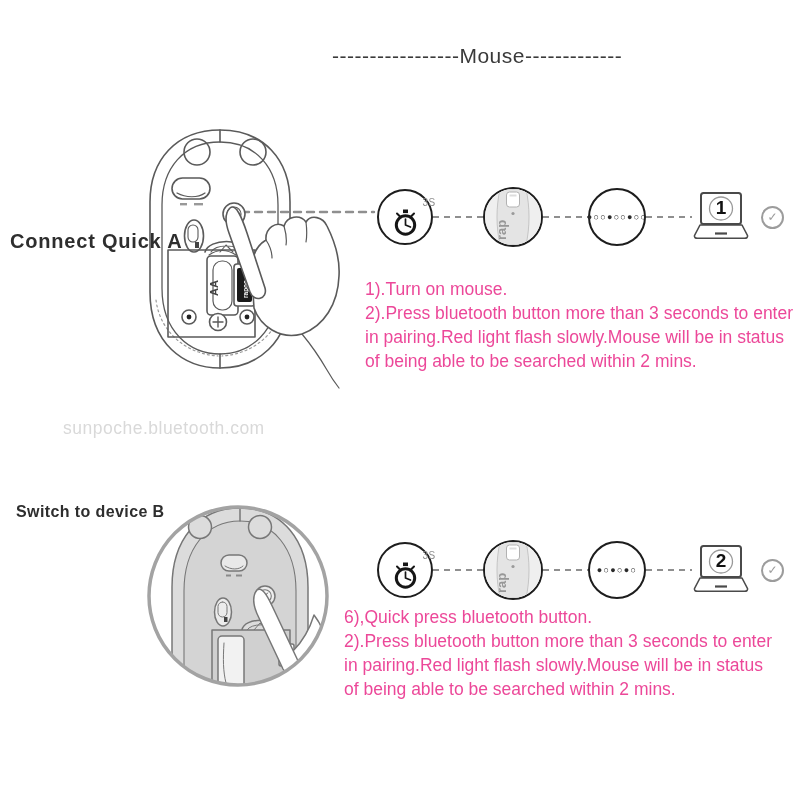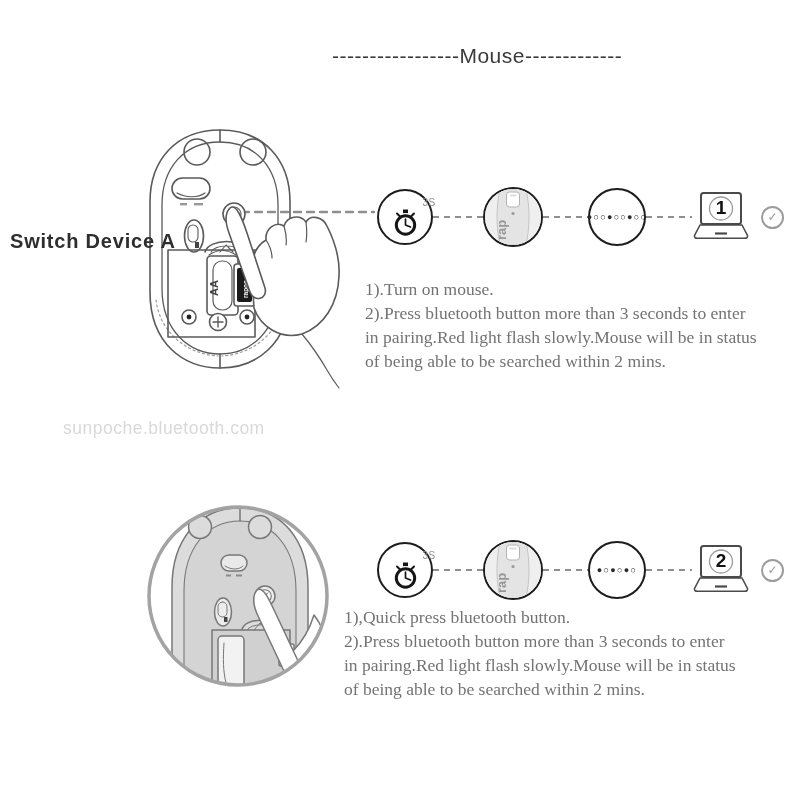--- a/index.html
+++ b/index.html
@@ -49,21 +49,21 @@
   .lap-num{
     position:absolute;left:0;top:5px;width:58px;text-align:center;
     font-size:19px;font-weight:bold;color:#111;
   }
   .gap11{width:11px;flex:0 0 auto;}
   .check{
     width:23px;height:23px;border:2px solid #9c9c9c;border-radius:50%;box-sizing:border-box;
     display:flex;align-items:center;justify-content:center;flex:0 0 auto;
     font-size:12px;color:#9c9c9c;margin-left:0;
   }
-  .instr{position:absolute;font-size:17.5px;line-height:24px;color:#737373;white-space:nowrap;font-family:Liberation Serif, serif;}
+  .instr{position:absolute;font-size:17.5px;line-height:24px;color:#ec4899;white-space:nowrap;}
   .instr-a{left:365px;top:277px;}
   .instr-b{left:344px;top:605px;}
 </style>
 </head>
 <body>
 
 <div class="page">
 
   <div class="title">-----------------Mouse-------------</div>
 
@@ -130,21 +130,21 @@
 
       <g fill="#ffffff">
         <path d="M 128 174 C 126 154 132 142 142 136 C 141 124 152 117 160 122 C 163 112 176 110 182 118 C 187 110 199 113 203 122 C 211 138 216 156 215 172 C 214 200 200 222 178 230 C 156 236 136 222 130 204 Z"></path>
         <path fill="none" stroke-width="1.2" d="M 142 136 C 146 142 148 148 148 154 M 160 122 C 162 129 163 135 162 141 M 182 118 C 183 126 183 132 182 138"></path>
         <path d="M 106 104 C 101 109 101 118 105 129 L 126 188 C 130 199 144 195 141 184 L 123 129 C 118 114 112 99 106 104 Z"></path>
         <path fill="none" stroke-width="1.2" d="M 178 230 C 188 242 196 254 203 266 C 207 273 211 279 215 284"></path>
       </g>
     </g>
   </svg>
 
-  <div class="section-label-a">Switch Device A</div>
+  <div class="section-label-a">Connect Quick A</div>
 
   <div class="icon-row row-a">
     <div class="circle c56">
       <span class="timer-label">3S</span>
       <svg width="27" height="28" viewBox="0 0 27 28">
         <rect x="11" y="0.5" width="5" height="3.6" fill="#161616"></rect>
         <path d="M 5 4.5 L 8 7.5 M 22 4.5 L 19 7.5" stroke="#161616" stroke-width="2" stroke-linecap="round"></path>
         <circle cx="13.5" cy="16" r="9.2" fill="#fff" stroke="#161616" stroke-width="3"></circle>
         <path d="M 13.5 16 V 10 M 13.5 16 L 18.5 18" stroke="#161616" stroke-width="1.7" stroke-linecap="round"></path>
       </svg>
@@ -182,20 +182,21 @@
 
   <div class="instr instr-a">
     <div>1).Turn on mouse.</div>
     <div>2).Press bluetooth button more than 3 seconds to enter</div>
     <div>in pairing.Red light flash slowly.Mouse will be in status</div>
     <div>of being able to be searched within 2 mins.</div>
   </div>
 
   <div class="watermark">sunpoche.bluetooth.com</div>
 
+  <div class="section-label-b">Switch to device B</div>
 
   <svg class="mouse-b" width="190" height="190" viewBox="0 0 190 190">
     <defs>
       <clipPath id="circleB">
           <circle cx="95" cy="95" r="89"></circle>
         </clipPath>
     </defs>
     <g clip-path="url(#circleB)">
       <rect x="0" y="0" width="190" height="190" fill="#ffffff"></rect>
       <g fill="none" stroke="#777777" stroke-width="1.5" stroke-linejoin="round" stroke-linecap="round">
@@ -281,19 +282,19 @@
       </svg>
       <span class="lap-num">2</span>
     </div>
     <div class="gap11"></div>
     <div class="check">
       <span>✓</span>
     </div>
   </div>
 
   <div class="instr instr-b">
-    <div>1),Quick press bluetooth button.</div>
+    <div>6),Quick press bluetooth button.</div>
     <div>2).Press bluetooth button more than 3 seconds to enter</div>
     <div>in pairing.Red light flash slowly.Mouse will be in status</div>
     <div>of being able to be searched within 2 mins.</div>
   </div>
 
 </div>
 
 </body></html>

